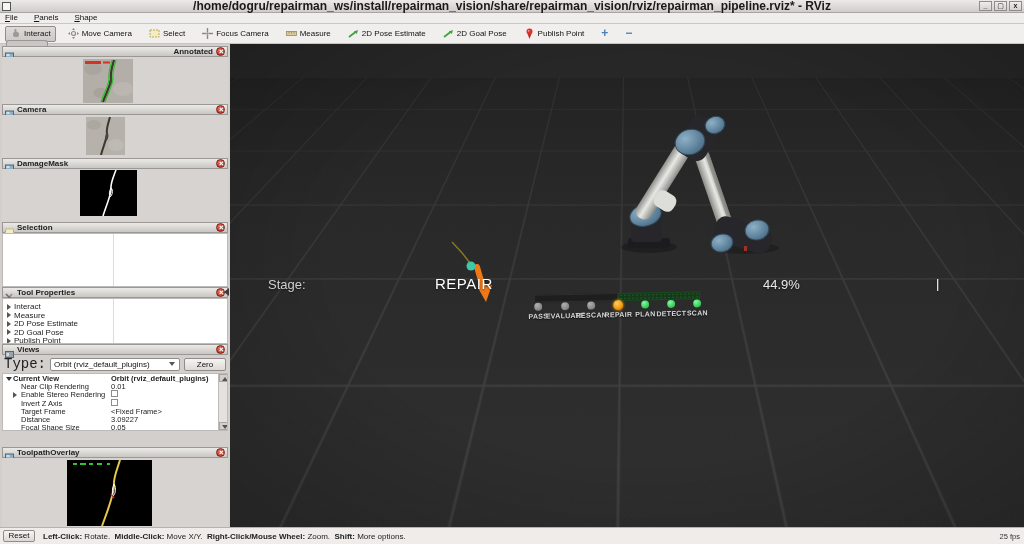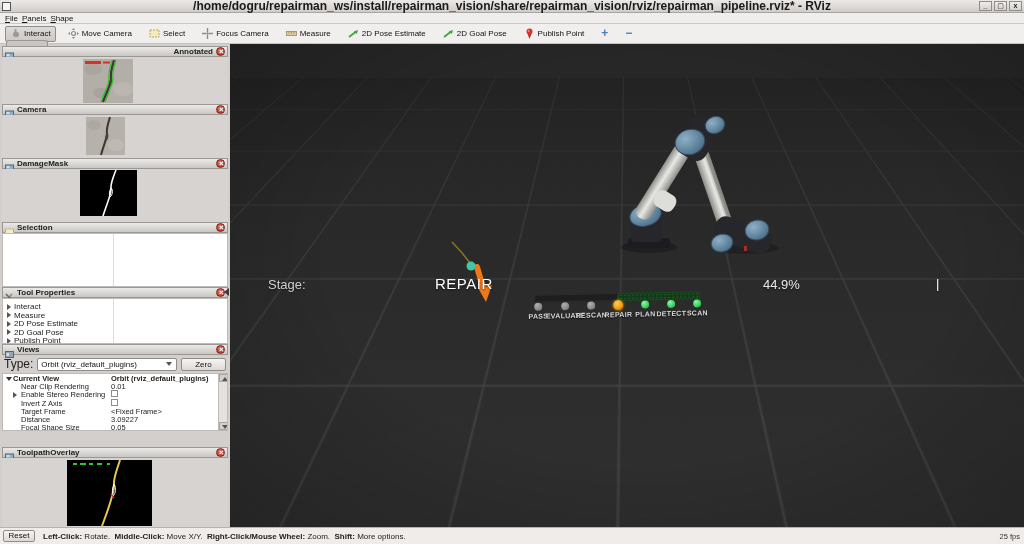--- a/index.html
+++ b/index.html
@@ -15,21 +15,21 @@
     background:#f5f5f5; border:1px solid #555; }
   .title-text { flex:1; text-align:center; font-size:12px; font-weight:bold; color:#1a1a1a;
     white-space:nowrap; overflow:hidden; }
   .win-btns { position:absolute; right:2px; top:1px; display:flex; gap:2px; }
   .win-btn { width:13px; height:10px; background:linear-gradient(#efedeb,#d4d1ce);
     border:1px solid #8f8c89; font-size:7px; line-height:8px; text-align:center;
     color:#222; font-weight:bold; }
 
   
   .menubar { position:absolute; left:0; top:13px; width:1024px; height:11px;
-    background:#f0eeec; border-bottom:1px solid #cac7c4; display:flex; align-items:center; gap:4px; padding-left:5px; }
+    background:#f0eeec; border-bottom:1px solid #cac7c4; display:flex; gap:16px; padding-left:5px; }
   .menu-item { display:inline-block; font-size:8px; color:#111; }
   .menu-item::first-letter { text-decoration:underline; }
 
   
   .toolbar { position:absolute; left:0; top:24px; width:1024px; height:20px;
     background:#f1efed; border-bottom:1px solid #c6c3c0; display:flex; align-items:center; padding-left:5px; gap:7px; }
   .tbtn { display:flex; align-items:center; gap:3px; height:16px; padding:0 4px;
     font-size:8px; color:#111; border:1px solid transparent; border-radius:2px; }
   .tbtn.active { background:linear-gradient(#dddad7,#cdc9c6); border:1px solid #8f8c89; }
   .ticon { width:11px; height:11px; display:inline-block; }
@@ -54,21 +54,21 @@
   .p-icon { width:9px; height:9px; flex:none; }
 
   
   .tp-item { position:absolute; left:4px; font-size:8px; color:#222; display:flex; align-items:center; gap:3px; }
   .arr { width:0; height:0; display:inline-block; }
   .arr.right { border-left:4px solid #555; border-top:3px solid transparent; border-bottom:3px solid transparent; }
   .arr.down { border-top:4px solid #333; border-left:3px solid transparent; border-right:3px solid transparent; }
 
   
   .type-row { position:absolute; left:2px; width:226px; height:18px; display:flex; align-items:center; gap:4px; padding:0 2px; }
-  .type-label { font-size:12px; color:#222; }
+  .type-label { font-size:14px; color:#222;font-family:Liberation Mono, monospace; }
   .dropdown { width:142px; height:13px; background:#fff; border:1px solid #8f8c89; border-radius:2px;
     font-size:8px; color:#111; display:flex; align-items:center; padding:0 3px; position:relative; }
   .dropdown .arr.down { position:absolute; right:4px; border-top-color:#555; }
   .btn { background:linear-gradient(#f7f5f3,#dcd9d6); border:1px solid #8f8c89; border-radius:2px;
     font-size:8px; color:#111; text-align:center; }
   .zero-btn { width:46px; height:13px; line-height:11px; }
   .tree { position:absolute; left:2px; width:226px; background:#fff; border:1px solid #bdbab7; overflow:hidden; }
   .trow { position:relative; height:8.3px; display:flex; align-items:center; font-size:7.5px; color:#222; white-space:nowrap; }
   .trow .tlab { position:absolute; left:18px; }
   .trow .tlab.l0 { left:10px; font-weight:bold; }

